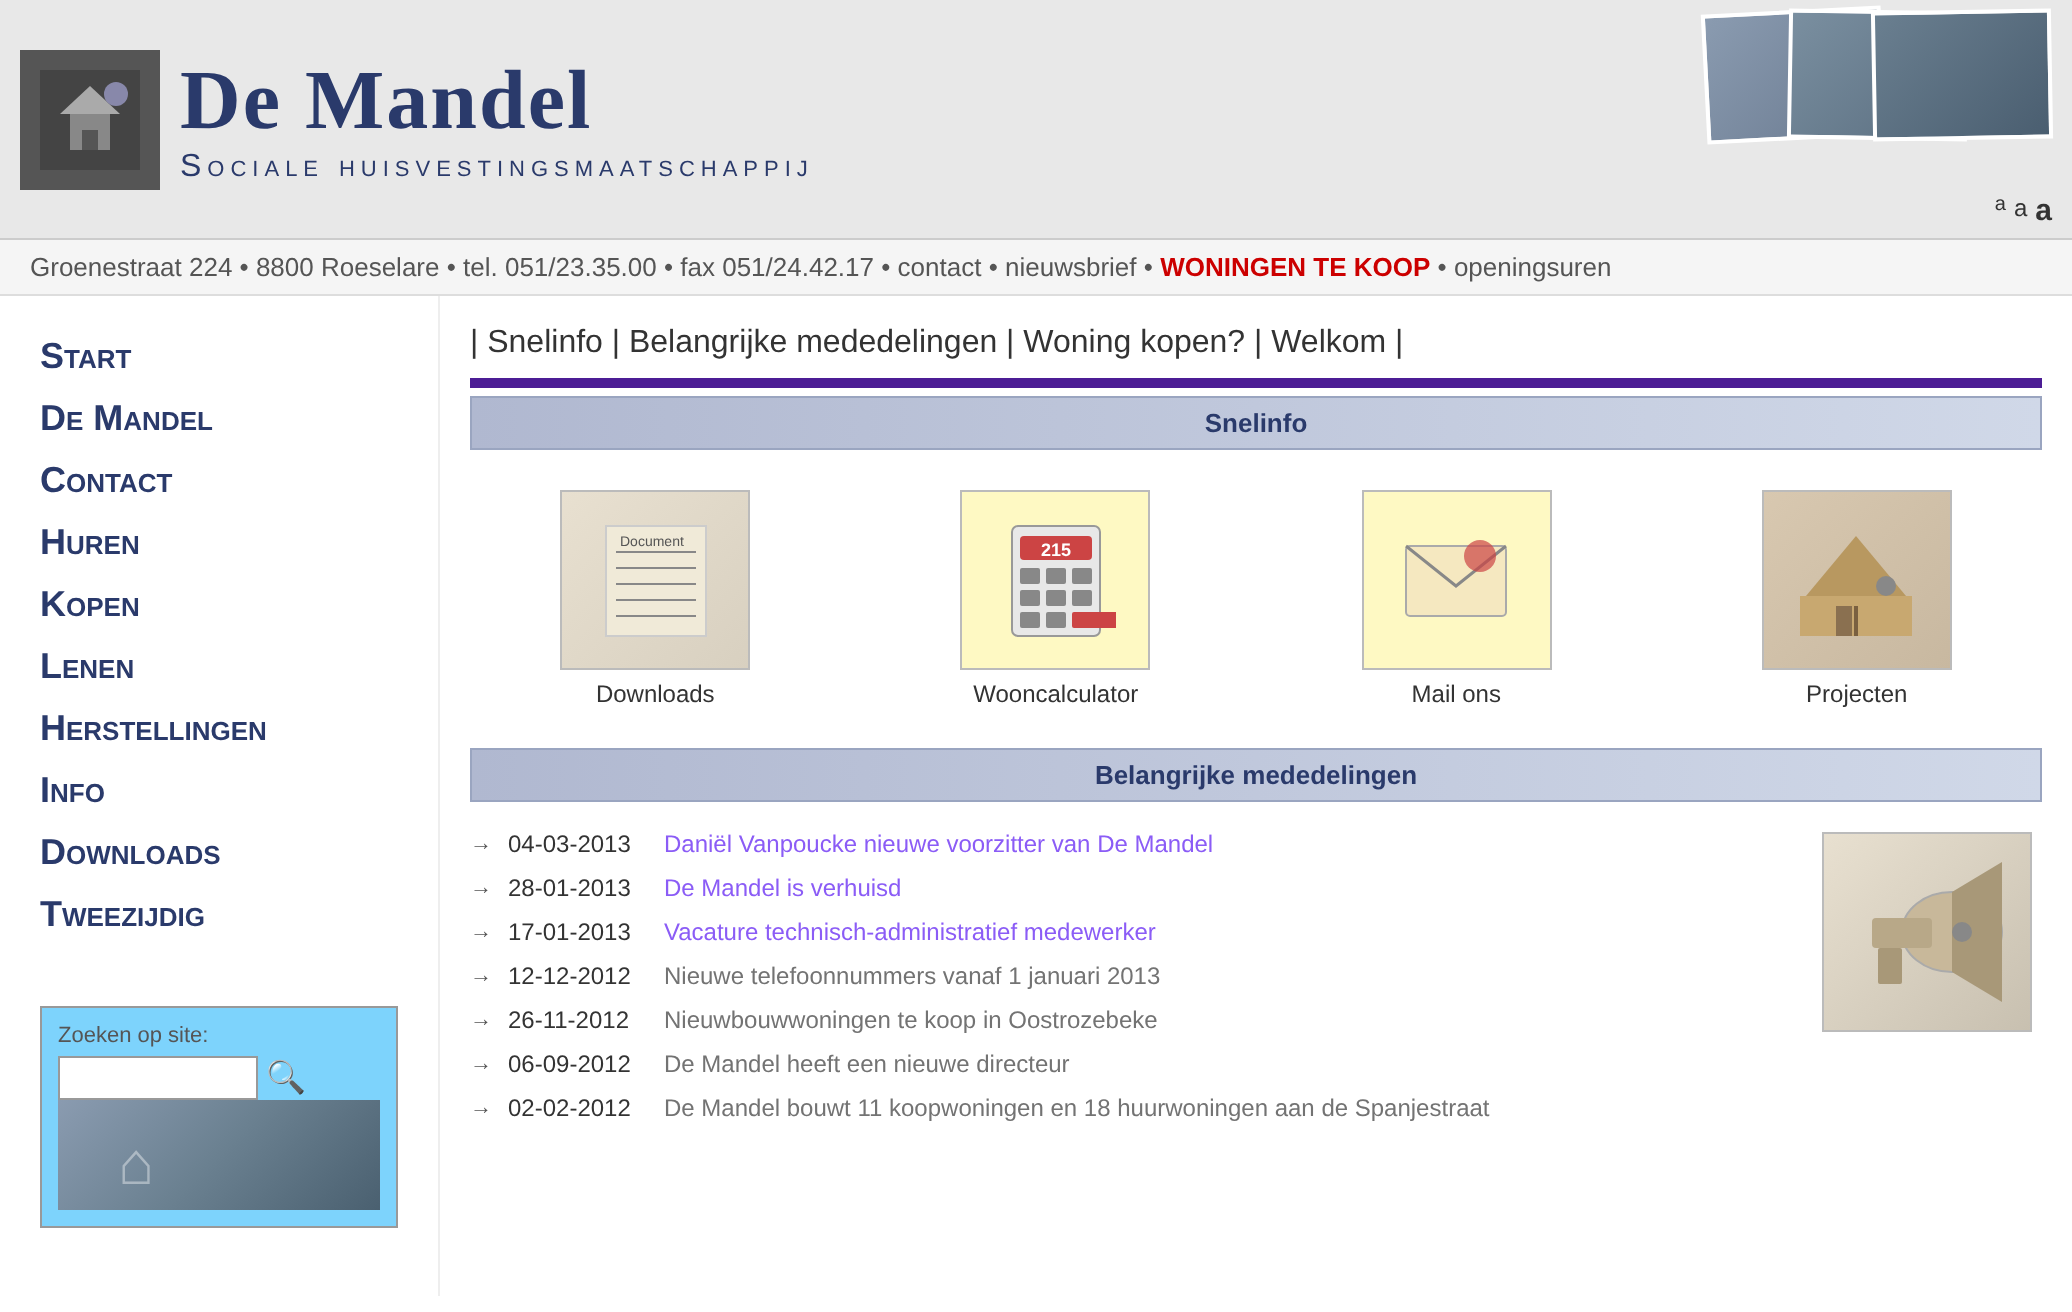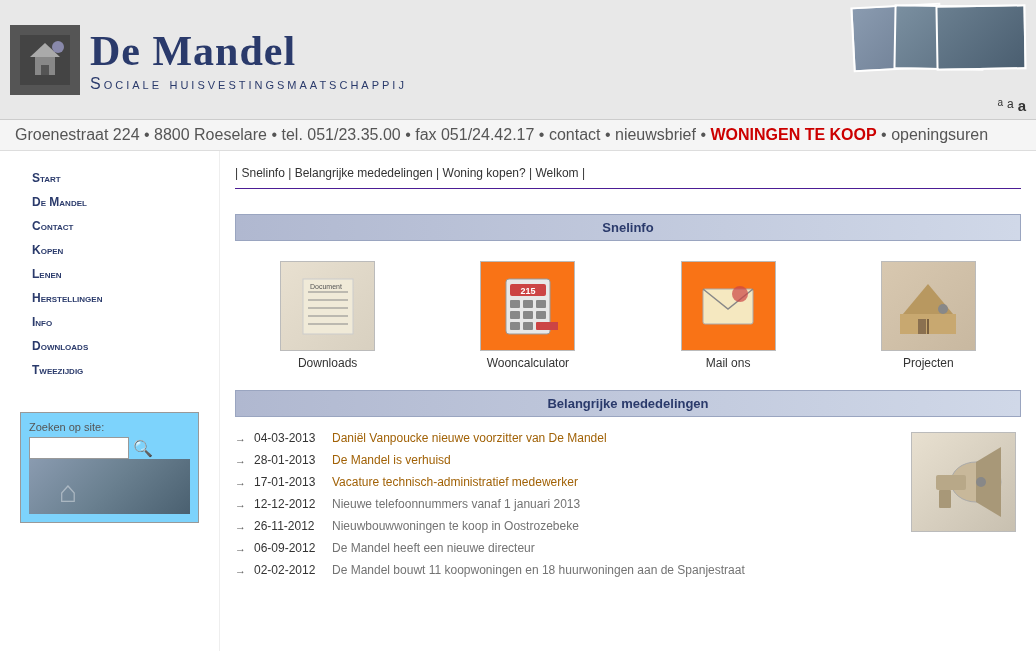--- a/index.html
+++ b/index.html
@@ -67,21 +67,21 @@
       font-size: 11px;
       color: #333;
     }
     #font-controls span { cursor: pointer; color: #333; }
 
     
     #address-bar {
       background: #f5f5f5;
       border-bottom: 1px solid #ddd;
       padding: 6px 15px;
-      font-size: 16px;
+      font-size: 13px;
       color: #555;
     }
     #address-bar a { color: #555; text-decoration: none; }
     #address-bar .contact-link { color: #555; }
     #address-bar .newsbrief-link { color: #555; }
     #address-bar .woningen-link { color: #cc0000; font-weight: bold; }
     #address-bar .openingsuren-link { color: #555; }
 
     
     #main-layout {
@@ -92,27 +92,26 @@
     
     #sidebar {
       width: 220px;
       flex-shrink: 0;
       padding: 15px 20px;
       border-right: 1px solid #eee;
     }
     .nav-item {
       display: block;
       padding: 5px 0;
-      font-size: 12px;
+      font-size: 18px;
       color: #2a3a6b;
       text-decoration: none;
       font-variant: small-caps;
       font-weight: bold;
       cursor: pointer;
-      margin-left: 12px;
     }
 
     #search-box {
       margin-top: 30px;
       border: 1px solid #999;
       padding: 8px;
       background: #7dd3fc;
       position: relative;
     }
     #search-label {
@@ -143,24 +142,24 @@
 
     
     #content {
       flex: 1;
       padding: 10px 15px;
     }
 
     
     #quick-nav {
       padding: 5px 0 8px 0;
-      font-size: 12px;
+      font-size: 16px;
       color: #333;
-      border-bottom: 1px solid #4c1d95;
-      margin-bottom: 25px;
+      border-bottom: 5px solid #4c1d95;
+      margin-bottom: 4px;
     }
     #quick-nav a { color: #333; text-decoration: none; }
 
     
     .section-header {
       background: linear-gradient(to right, #b0b8d0, #d0d8e8);
       border: 1px solid #9aa5c0;
       padding: 5px 10px;
       font-size: 13px;
       font-weight: bold;
@@ -188,34 +187,34 @@
     }
     .snelinfo-img {
       width: 95px;
       height: 90px;
       border: 1px solid #bbb;
       margin-bottom: 5px;
       overflow: hidden;
       display: flex;
       align-items: center;
       justify-content: center;
-      background: #f97316;
+      background: #fef9c3;
     }
     .snelinfo-img.wachtlijst { background: linear-gradient(135deg, #e8e0d0, #d8d0c0); }
     .snelinfo-img.projecten { background: linear-gradient(135deg, #d8c8b0, #c8b8a0); }
     .mededeling-row {
       display: flex;
       align-items: flex-start;
       padding: 4px 0;
       gap: 8px;
       font-size: 12px;
     }
     .arrow-icon { color: #555; font-size: 11px; flex-shrink: 0; margin-top: 1px; }
     .meded-date { color: #333; min-width: 70px; flex-shrink: 0; }
-    .meded-text { color: #a16207; cursor: pointer; }
+    .meded-text { color: #8b5cf6; cursor: pointer; }
     .meded-text.highlight { color: #737373; }
 
     #mededelingen-layout {
       display: flex;
       gap: 15px;
     }
     #mededelingen-list { flex: 1; }
     #mededelingen-img {
       width: 110px;
       flex-shrink: 0;
@@ -290,20 +289,21 @@
   <a class="openingsuren-link" href="#">openingsuren</a>
 </div>
 
 <div id="main-layout">
 
   <div id="sidebar">
     <nav id="sidebar-nav">
     <a class="nav-item" href="#">Start</a>
         <a class="nav-item" href="#">De Mandel</a>
         <a class="nav-item" href="#">Contact</a>
+        <a class="nav-item" href="#">Huren</a>
         <a class="nav-item" href="#">Kopen</a>
         <a class="nav-item" href="#">Lenen</a>
         <a class="nav-item" href="#">Herstellingen</a>
         <a class="nav-item" href="#">Info</a>
         <a class="nav-item" href="#">Downloads</a>
         <a class="nav-item" href="#">Tweezijdig</a>
       </nav>
 
     <div id="search-box">
       <span id="search-label">Zoeken op site:</span>

